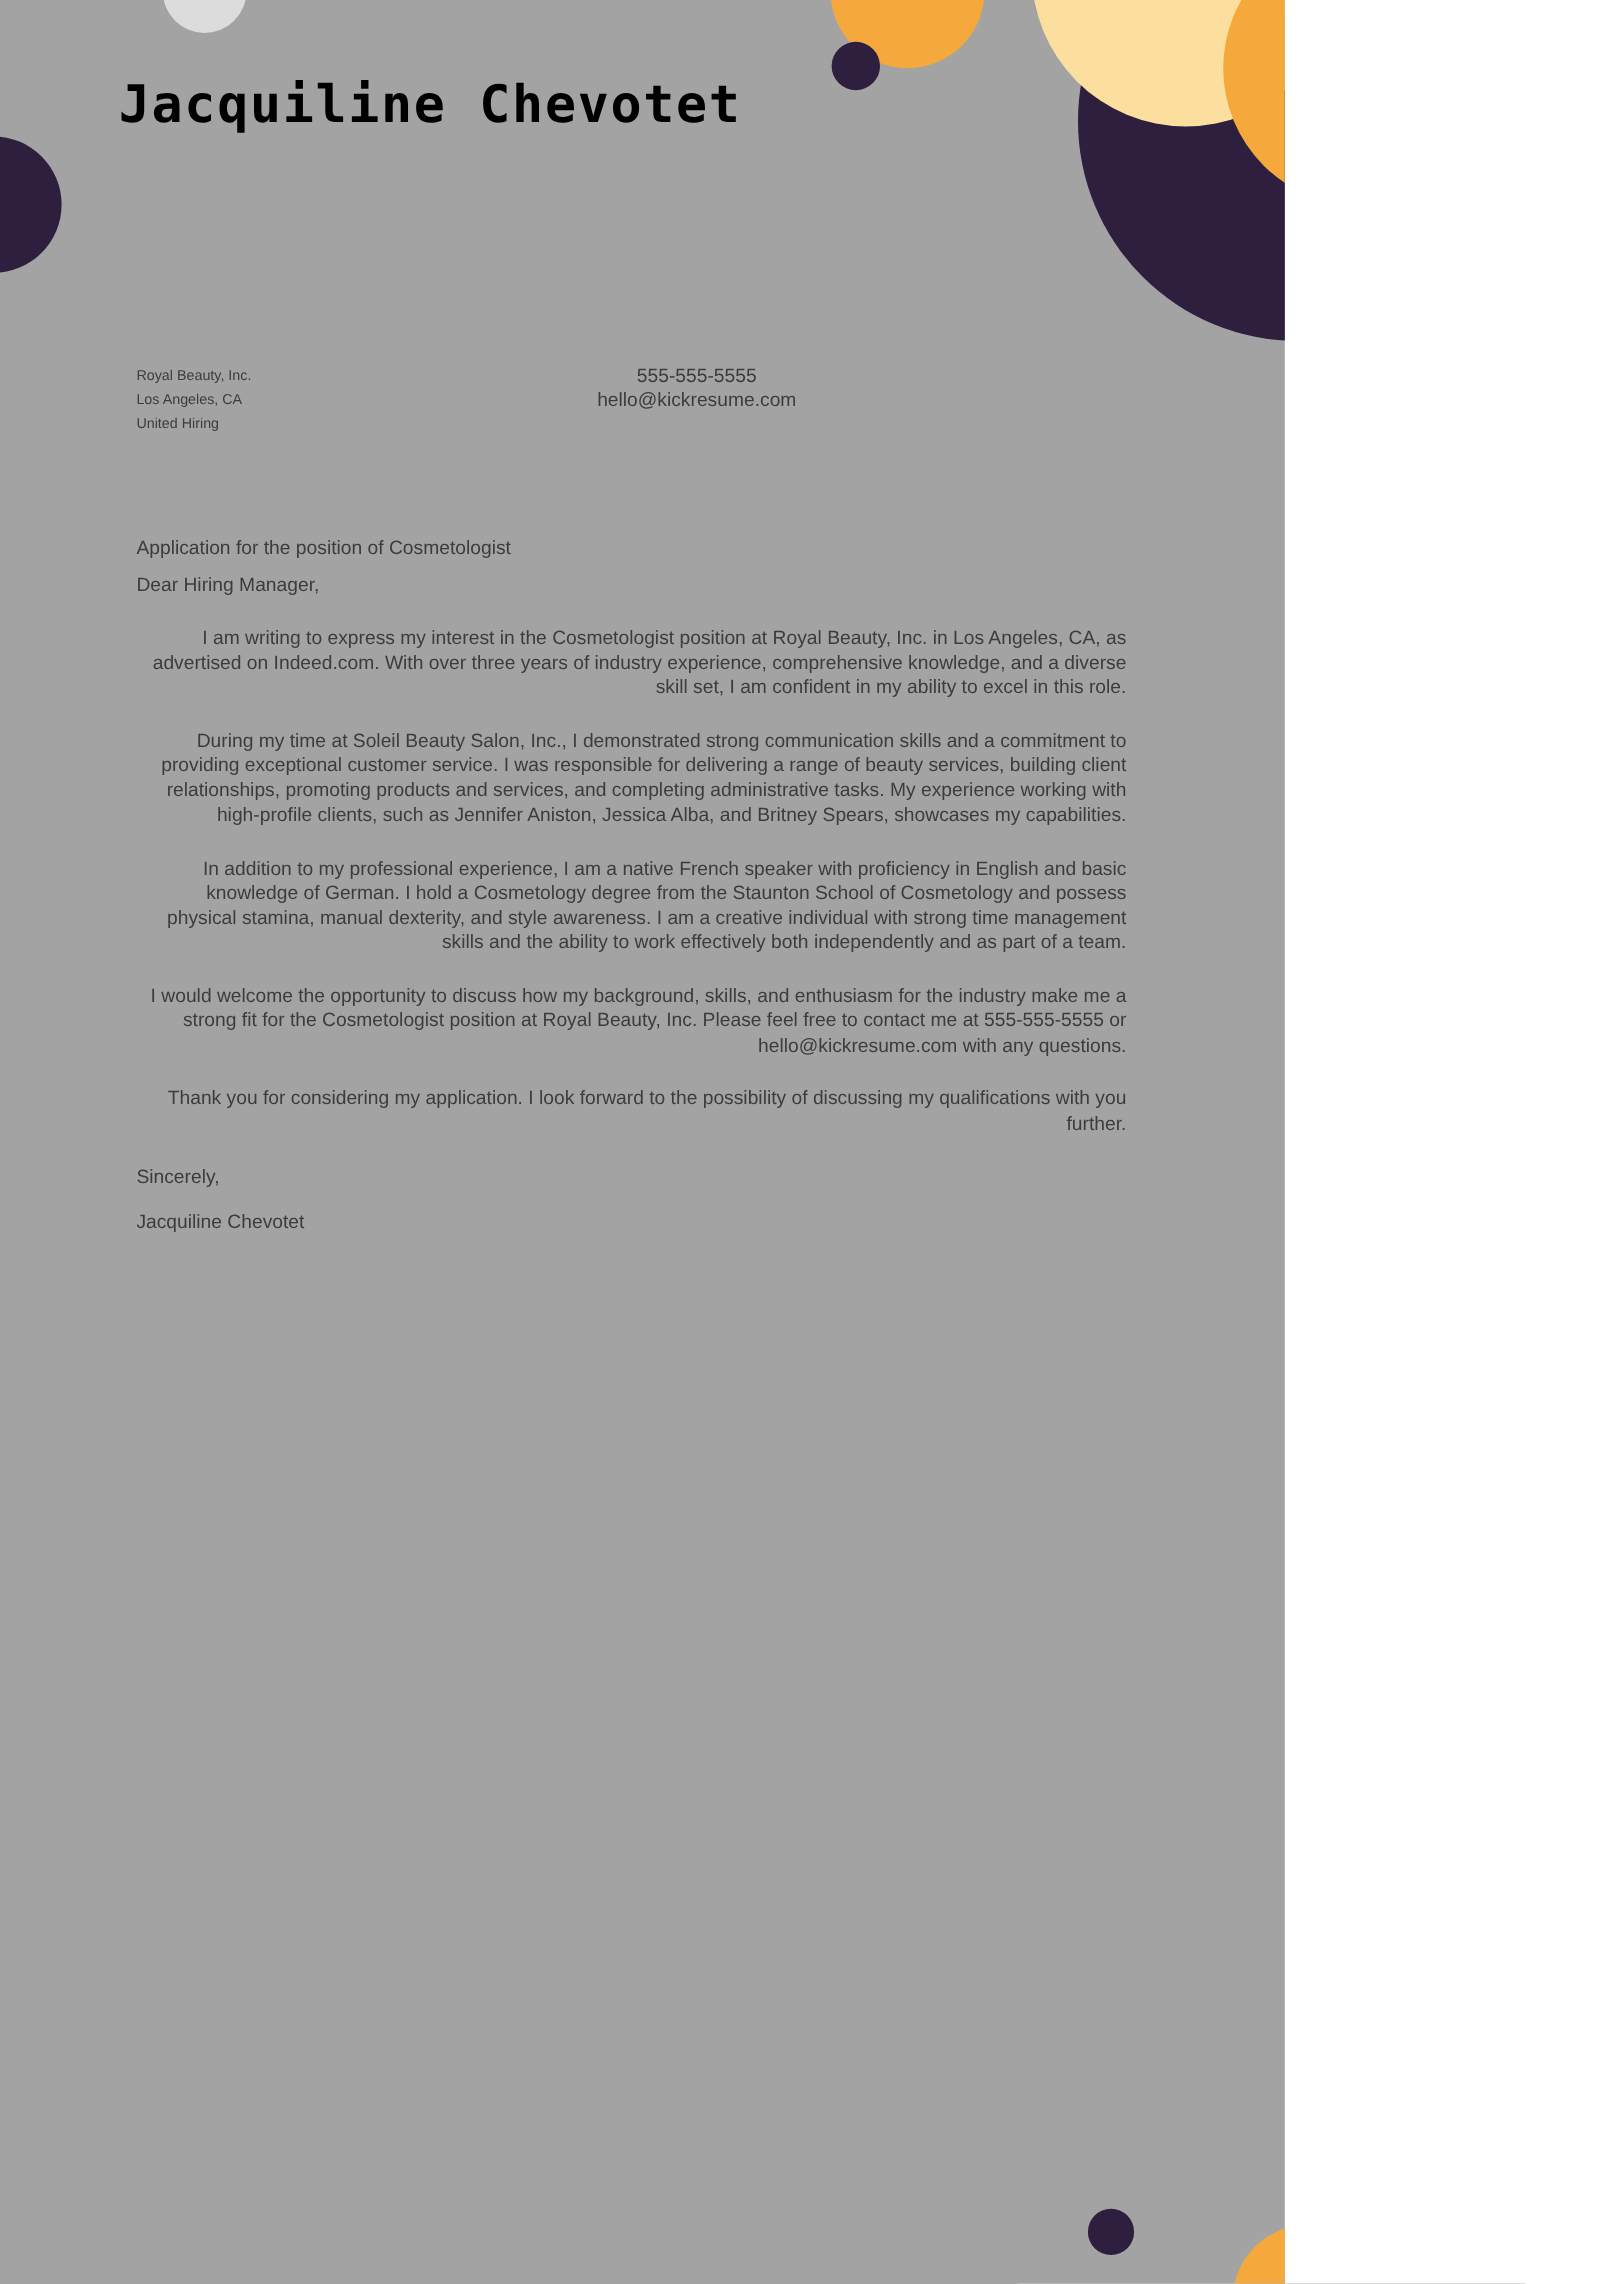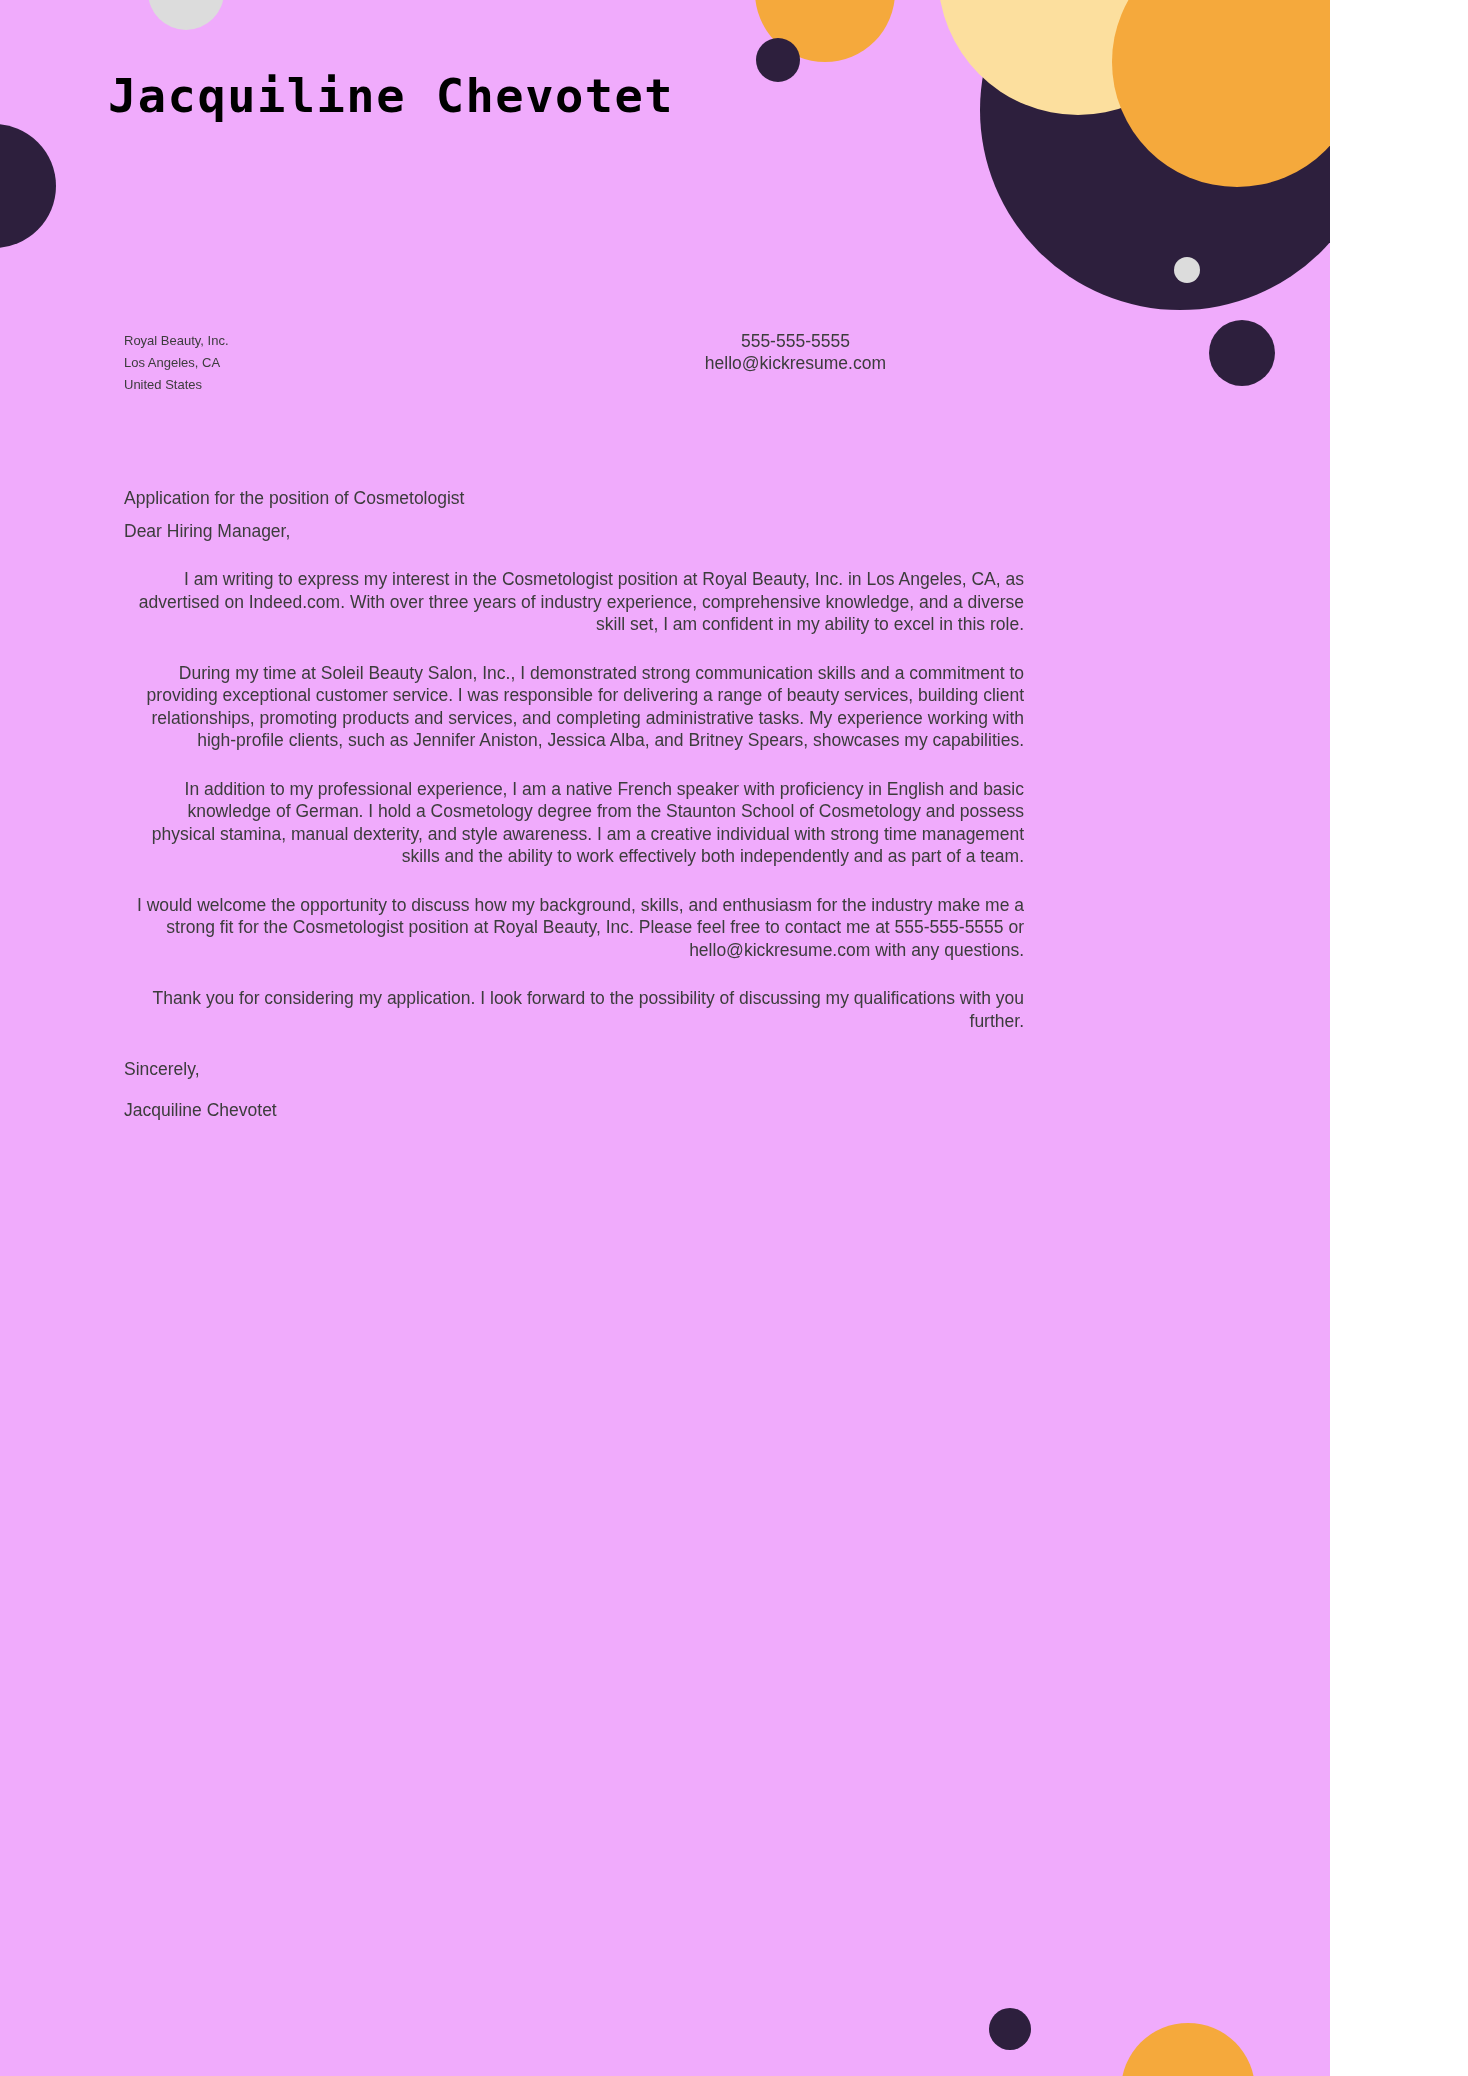--- a/index.html
+++ b/index.html
@@ -10,23 +10,23 @@
     width: 1468px;
     height: 2076px;
     background: #ffffff;
     font-family: "Liberation Sans", sans-serif;
     overflow: hidden;
     position: relative;
   }
 
   #page {
     position: relative;
-    width: 1330px;
+    width: 1168px;
     height: 2076px;
-    background: #f0abfc;
+    background: #a3a3a3;
     overflow: hidden;
   }
 
   
   .deco-layer {
     position: absolute;
     left: 0;
     top: 0;
     width: 1468px;
     height: 2076px;
@@ -131,21 +131,21 @@
       <div class="circle" style="background: rgb(245, 169, 60); left: 1121px; top: 2023px; width: 134px; height: 134px;"></div>
     </div>
 
   <div class="content">
 
     <div class="name-header">Jacquiline Chevotet</div>
 
     <div class="addr-block">
       <div>Royal Beauty, Inc.</div>
       <div>Los Angeles, CA</div>
-      <div>United States</div>
+      <div>United Hiring</div>
     </div>
 
     <div class="contact-block">
       <div>555-555-5555</div>
       <div>hello@kickresume.com</div>
     </div>
 
     <div class="letter">
       <p class="subject-line">Application for the position of Cosmetologist</p>
       <p class="salutation">Dear Hiring Manager,</p>

